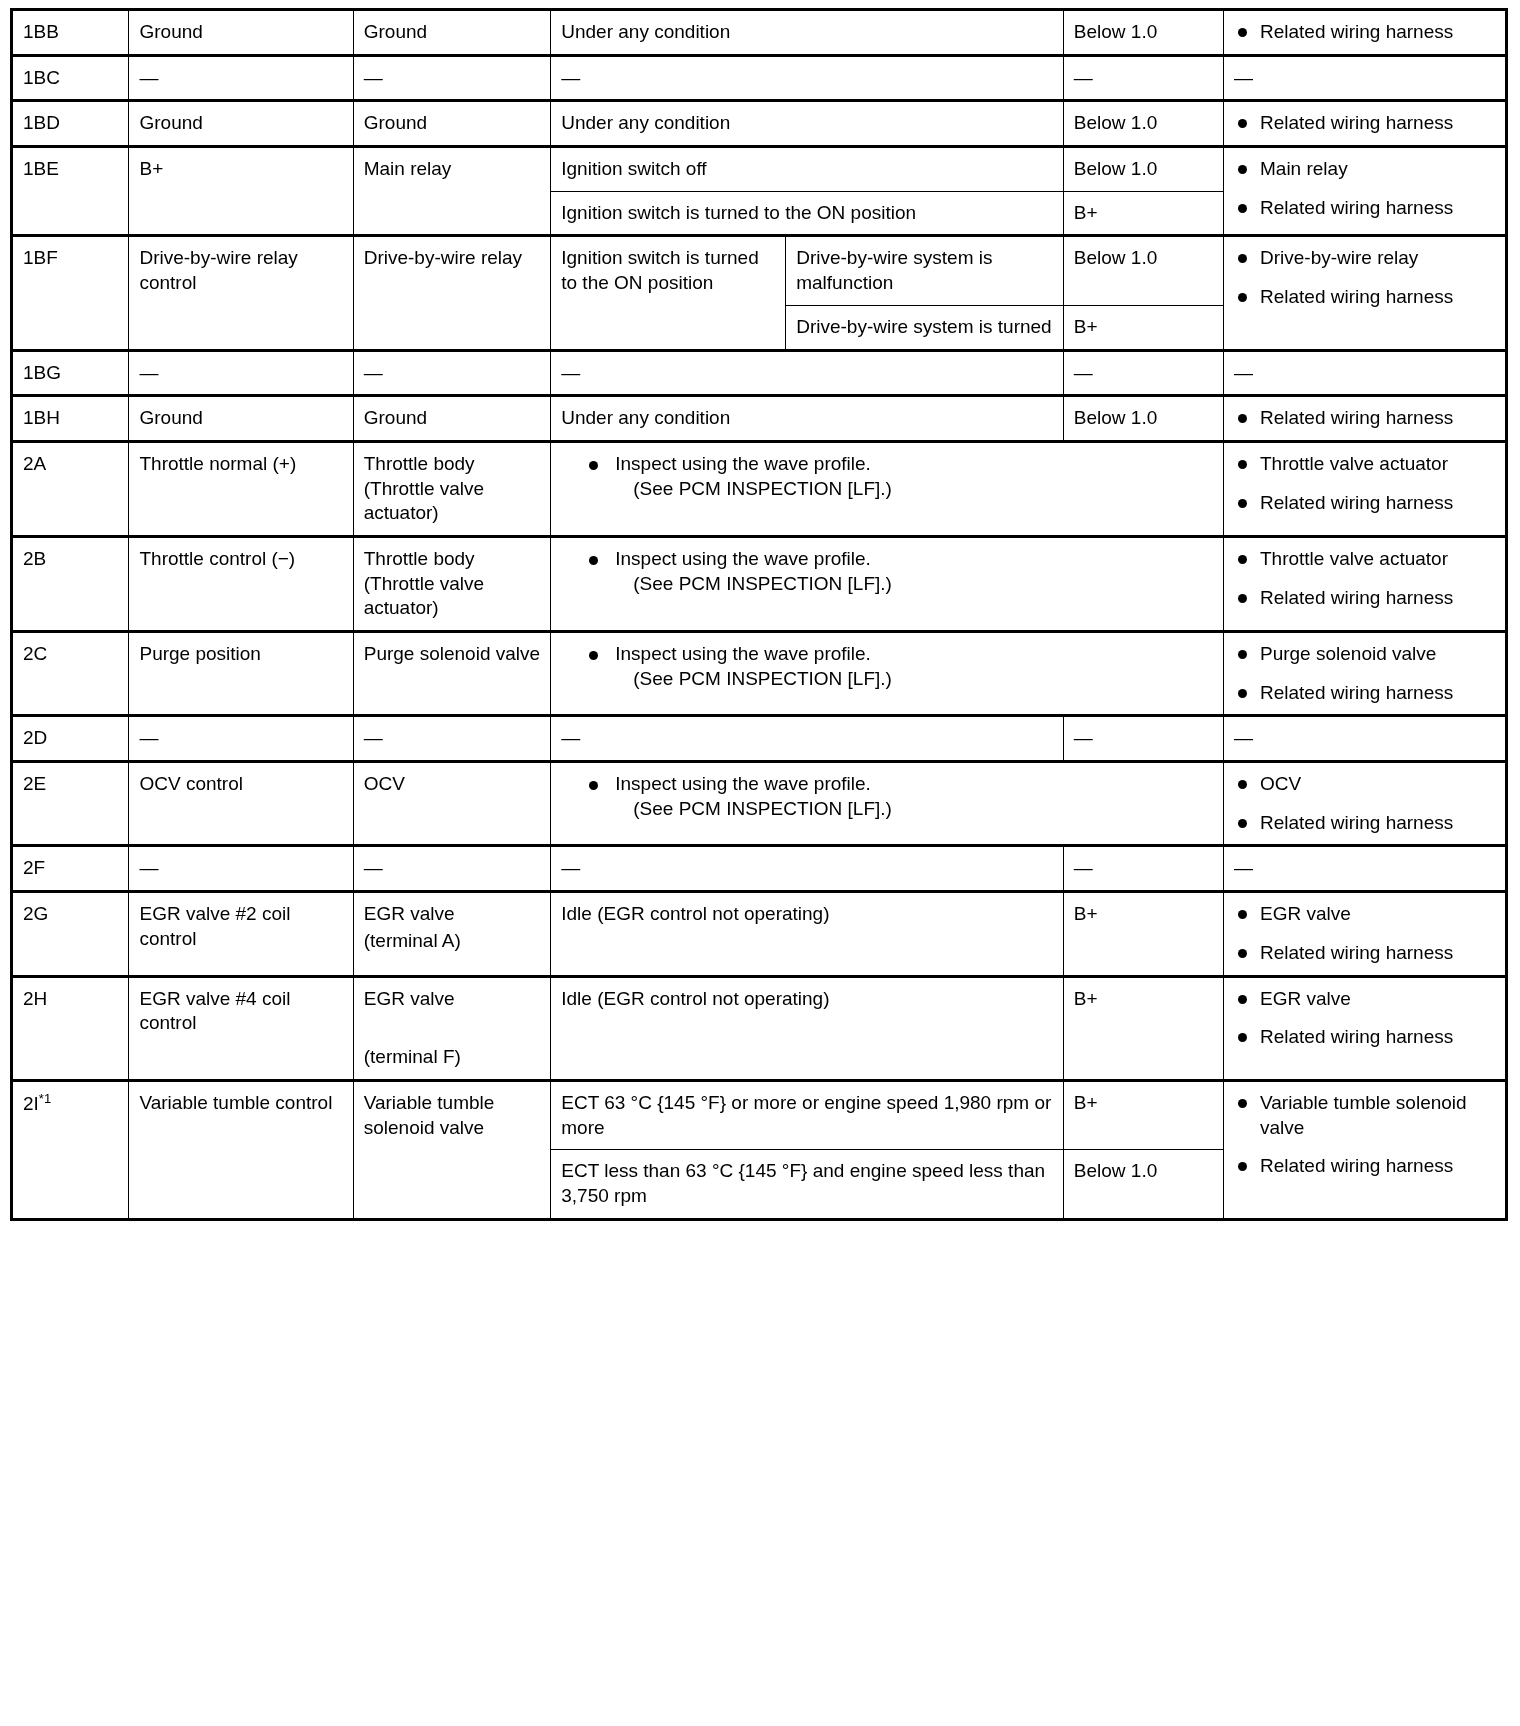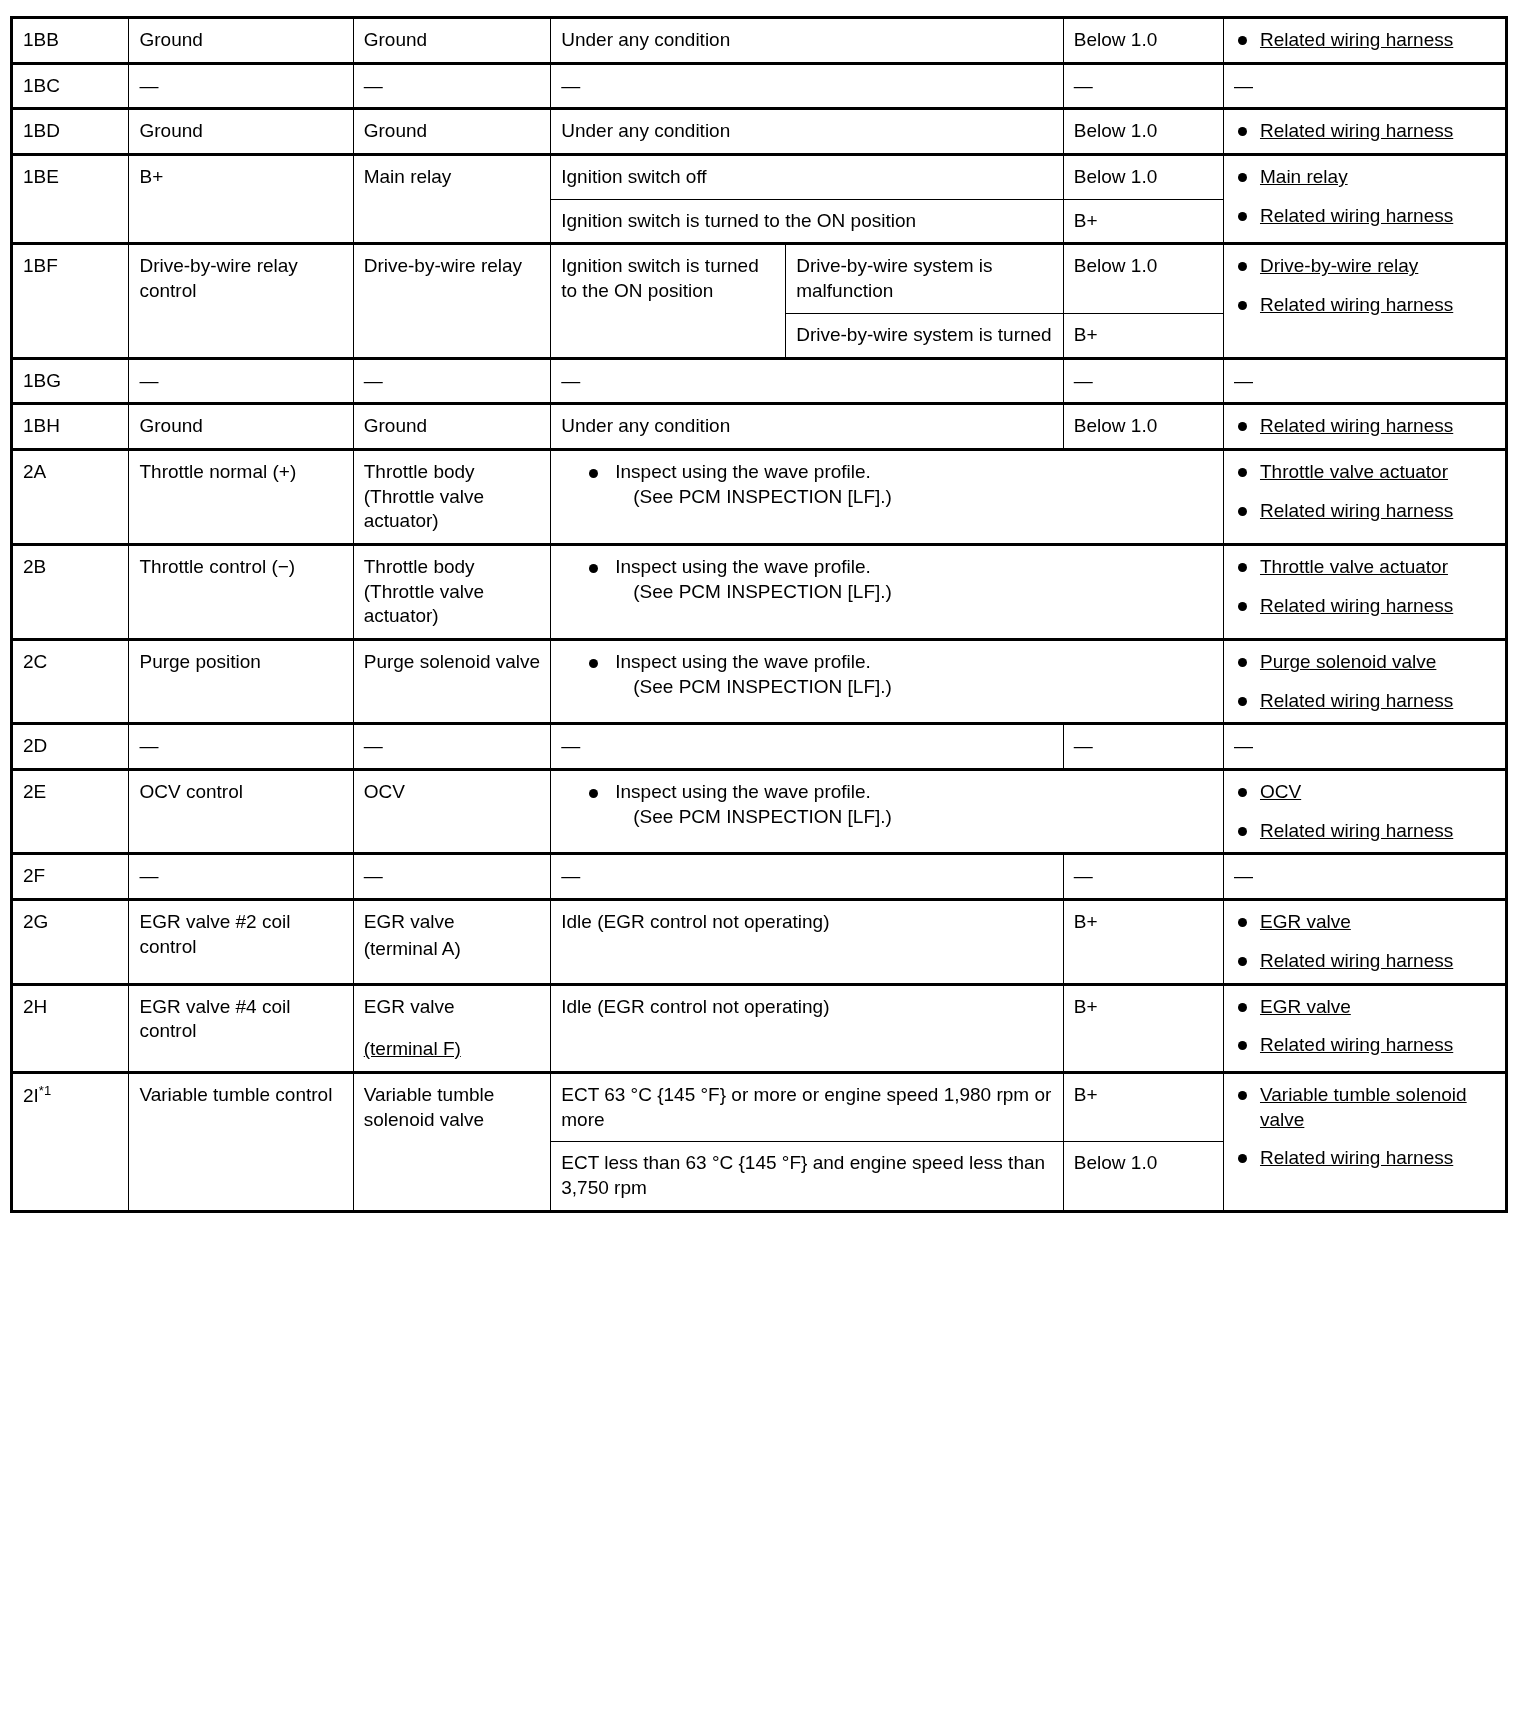--- a/index.html
+++ b/index.html
@@ -11,21 +11,21 @@
     width: 1520px;
     height: 1726px;
     font-family: "Liberation Sans", sans-serif;
     color: #000000;
   }
   #sheet {
     position: relative;
     width: 1343px;
     height: 1726px;
     box-sizing: border-box;
-    padding: 16px 10px 10px 10px;
+    padding: 8px 10px 10px 10px;
   }
   table.spec {
     border-collapse: collapse;
     table-layout: fixed;
     width: 1498px;
     border: 3px solid #000;
   }
   table.spec td {
     border: 1px solid #000;
     vertical-align: top;
@@ -51,21 +51,20 @@
   }
   .bullets {
     list-style: none;
     margin: 0;
     padding: 0;
   }
   .bullets li {
     position: relative;
     padding-left: 26px;
     margin-bottom: 14px;
-    text-decoration: underline;
   }
   .bullets li:last-child { margin-bottom: 0; }
   .bullets li::before {
     content: "";
     position: absolute;
     left: 4px;
     top: 8px;
     width: 9px;
     height: 9px;
     background: #000;
@@ -307,21 +306,21 @@
         <li>Related wiring harness</li>
       </ul>
     </td>
   </tr>
 
   <tr class="thick-top">
     <td class="vmid">2H</td>
     <td class="vmid">EGR valve #4 coil control</td>
     <td>
       <div>EGR valve</div>
-      <div style="margin-top:18px;text-decoration:underline;">(terminal F)</div>
+      <div style="margin-top:34px;">(terminal F)</div>
     </td>
     <td class="vmid" colspan="2">Idle (EGR control not operating)</td>
     <td class="vmid">B+</td>
     <td>
       <ul class="bullets">
         <li>EGR valve</li>
         <li>Related wiring harness</li>
       </ul>
     </td>
   </tr>

